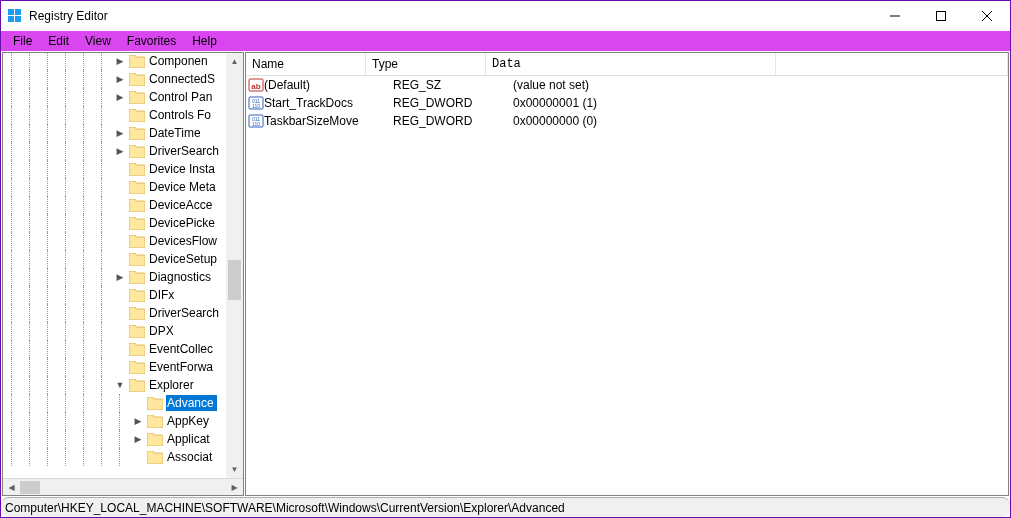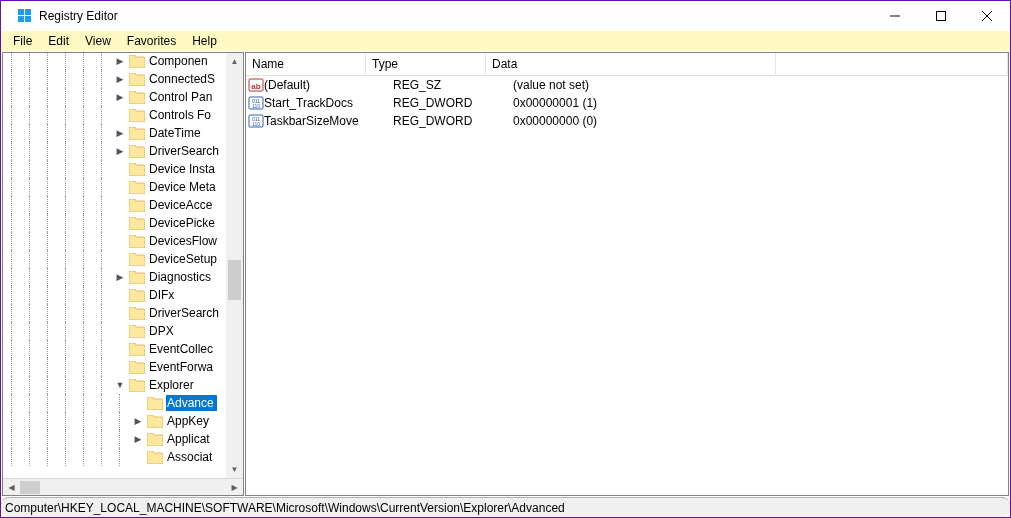--- a/index.html
+++ b/index.html
@@ -1,27 +1,27 @@
 <!DOCTYPE html>
 <html><head>
 <meta charset="utf-8">
 <style>
 * { margin: 0; padding: 0; box-sizing: border-box; }
 html, body { width: 1011px; height: 518px; font-family: "Segoe UI", Tahoma, sans-serif; font-size: 12px; background: #fff; overflow: hidden; }
 .window { width: 1011px; height: 518px; border: 1px solid #6a0dad; display: flex; flex-direction: column; background: #fff; }
 
 
-.titlebar { height: 30px; display: flex; align-items: center; padding-left: 16px; background: #fff; }
+.titlebar { height: 30px; display: flex; align-items: center; padding-left: 6px; background: #fff; }
 .titlebar .app-icon { width: 16px; height: 16px; margin-right: 6px; }
 .titlebar .title { font-size: 12px; color: #000; }
 .titlebar .spacer { flex: 1; }
 .winctrl { width: 46px; height: 30px; display: flex; align-items: center; justify-content: center; }
 
 
-.menubar { height: 20px; display: flex; align-items: center; padding: 0 4px; gap: 0; background: #fef9c3; }
+.menubar { height: 20px; display: flex; align-items: center; padding: 0 4px; gap: 0; background: #d946ef; }
 .menubar .item { padding: 2px 8px; font-size: 12px; color: #000; cursor: default; }
 
 
 .content { flex: 1; display: flex; border-top: 0; min-height: 0; }
 
 
 .tree-panel { width: 242px; border: 1px solid #828282; position: relative; display: flex; flex-direction: column; min-height: 0; margin: 1px 1px 1px 1px; }
 .tree-body { flex: 1; overflow: hidden; position: relative; }
 .tree-inner { position: absolute; top: -1px; left: 0; }
 .tree-row { height: 18px; display: flex; align-items: center; white-space: nowrap; }
@@ -42,21 +42,21 @@
 .scrollbar-v .track { flex: 1; width: 17px; position: relative; }
 .scrollbar-v .thumb { position: absolute; left: 2px; right: 2px; top: 190px; height: 40px; background: #cdcdcd; }
 
 
 .list-panel { flex: 1; border: 1px solid #828282; margin: 1px 1px 1px 0; display: flex; min-height: 0; }
 .list-main { flex: 1; display: flex; flex-direction: column; min-height: 0; }
 .list-header { height: 23px; display: flex; align-items: center; border-bottom: 1px solid #e0e0e0; }
 .list-header .col { height: 100%; padding: 3px 6px; font-size: 12px; color: #000; border-right: 1px solid #e5e5e5; display: flex; align-items: center; }
 .col-name { width: 120px; }
 .col-type { width: 120px; text-align: center; }
-.col-data { width: 290px; }
+.col-data { width: 290px; font-family: Liberation Mono, monospace; }
 .col-rest { flex: 1; border-right: none; }
 .list-body { flex: 1; overflow: auto; }
 .list-row { height: 18px; display: flex; align-items: center; padding-left: 2px; }
 .val-icon { width: 16px; height: 16px; display: inline-flex; align-items: flex-start; justify-content: center; }
 .cell { font-size: 12px; color: #000; white-space: nowrap; overflow: hidden; text-overflow: clip; }
 .cell-name { width: 114px; }
 .cell-type { width: 120px; margin-left: 15px; }
 .cell-data { width: 290px; }
 
 

